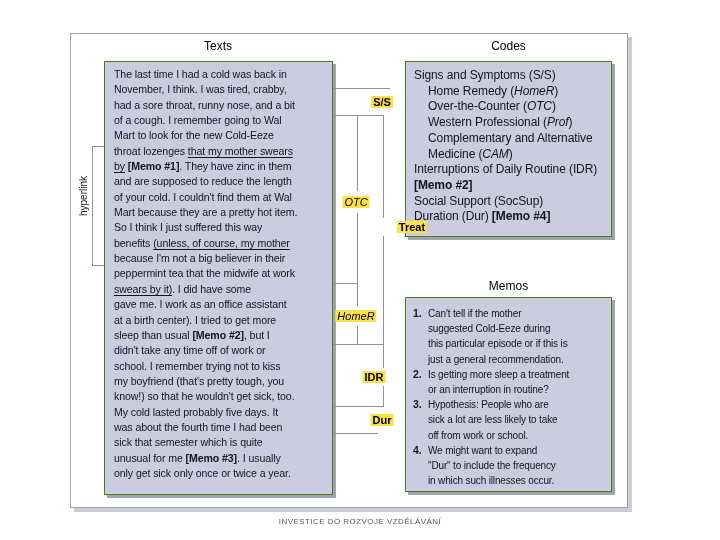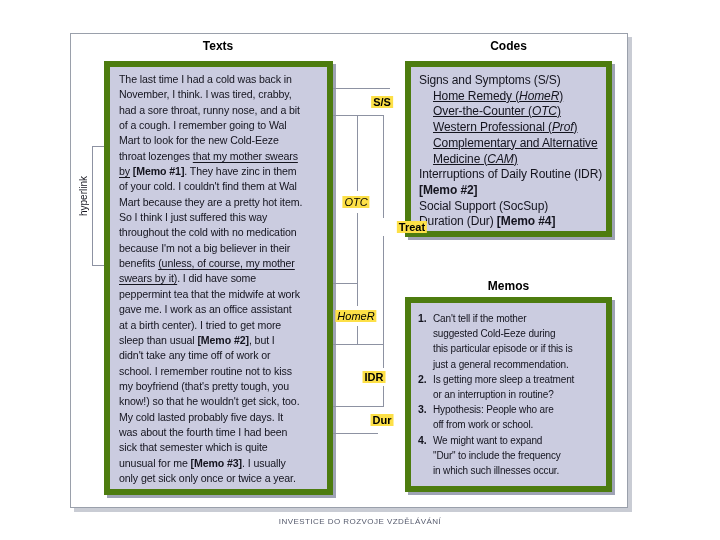--- a/index.html
+++ b/index.html
@@ -10,47 +10,47 @@
   }
   .abs{position:absolute;}
   
   .frame{
     left:70px;top:33px;width:556px;height:473px;
     background:#ffffff;border:1px solid #9aa0ab;
     box-shadow:4px 4px 0 #c9ccd4;
   }
   
   .col-title{
-    font-size:12px;font-weight:bold;text-align:center;color:#000;
+    font-size:12px;font-weight:normal;text-align:center;color:#000;
     height:14px;line-height:14px;
   }
   .texts-title{left:104px;top:39px;width:228px;}
   .codes-title{left:405px;top:39px;width:207px;}
   .memos-title{left:405px;top:279px;width:207px;}
   
   .box{
-    background:#cbcce0;border:6px solid #4d7c0f;
+    background:#cbcce0;border:1px solid #4d7c0f;
     box-shadow:3px 3px 0 #9fa3b4;box-sizing:border-box;
   }
   .texts-box{left:104px;top:61px;width:229px;height:434px;overflow:hidden;}
   .codes-box{left:405px;top:61px;width:207px;height:176px;overflow:hidden;}
   .memos-box{left:405px;top:297px;width:207px;height:195px;overflow:hidden;}
   
   .tcontent{padding:5px 0 0 9px;}
   .tline{
     font-size:10.6px;line-height:15.35px;white-space:nowrap;
     letter-spacing:-0.1px;
   }
   .u{text-decoration:underline;text-underline-offset:2px;}
   .b{font-weight:bold;}
   .i{font-style:italic;}
   
   .ccontent{padding:6px 0 0 8px;}
   .cline{font-size:12px;line-height:15.7px;white-space:nowrap;letter-spacing:-0.1px;}
-  .cline.ind1{padding-left:14px;text-decoration:underline;}
+  .cline.ind1{padding-left:14px;}
   
   .mcontent{padding:8px 4px 0 7px;}
   .memo-item{display:flex;margin:0 0 0 0;}
   .memo-num{
     font-size:10.5px;line-height:15.2px;font-weight:bold;
     width:15px;flex:0 0 15px;
   }
   .memo-lines{flex:1;}
   .mline{font-size:10px;line-height:15.2px;white-space:nowrap;letter-spacing:-0.15px;}
   
@@ -85,33 +85,33 @@
 
 <div class="abs box texts-box">
   <div class="tcontent" id="textLines">
       <div class="tline"><span>The last time I had a cold was back in</span></div>
       <div class="tline"><span>November, I think. I was tired, crabby,</span></div>
       <div class="tline"><span>had a sore throat, runny nose, and a bit</span></div>
       <div class="tline"><span>of a cough. I remember going to Wal</span></div>
       <div class="tline"><span>Mart to look for the new Cold-Eeze</span></div>
       <div class="tline"><span>throat lozenges </span><span class="u">that my mother swears</span></div>
       <div class="tline"><span class="u">by</span><span> </span><span class="b">[Memo #1]</span><span>. They have zinc in them</span></div>
+      <div class="tline"><span>and are supposed to reduce the length</span></div>
       <div class="tline"><span>of your cold. I couldn't find them at Wal</span></div>
       <div class="tline"><span>Mart because they are a pretty hot item.</span></div>
       <div class="tline"><span>So I think I just suffered this way</span></div>
-      <div class="tline"><span>throughout the cold with no medication</span></div>
+      <div class="tline"><span>benefits </span><span class="u">(unless, of course, my mother</span></div>
       <div class="tline"><span>because I'm not a big believer in their</span></div>
-      <div class="tline"><span>benefits </span><span class="u">(unless, of course, my mother</span></div>
+      <div class="tline"><span>peppermint tea that the midwife at work</span></div>
       <div class="tline"><span class="u">swears by it)</span><span>. I did have some</span></div>
-      <div class="tline"><span>peppermint tea that the midwife at work</span></div>
       <div class="tline"><span>gave me. I work as an office assistant</span></div>
       <div class="tline"><span>at a birth center). I tried to get more</span></div>
       <div class="tline"><span>sleep than usual </span><span class="b">[Memo #2]</span><span>, but I</span></div>
       <div class="tline"><span>didn't take any time off of work or</span></div>
-      <div class="tline"><span>school. I remember routine not to kiss</span></div>
+      <div class="tline"><span>school. I remember trying not to kiss</span></div>
       <div class="tline"><span>my boyfriend (that's pretty tough, you</span></div>
       <div class="tline"><span>know!) so that he wouldn't get sick, too.</span></div>
       <div class="tline"><span>My cold lasted probably five days. It</span></div>
       <div class="tline"><span>was about the fourth time I had been</span></div>
       <div class="tline"><span>sick that semester which is quite</span></div>
       <div class="tline"><span>unusual for me </span><span class="b">[Memo #3]</span><span>. I usually</span></div>
       <div class="tline"><span>only get sick only once or twice a year.</span></div>
     </div>
 </div>
 
@@ -145,20 +145,21 @@
         <div class="memo-num">2.</div>
         <div class="memo-lines">
           <div class="mline">Is getting more sleep a treatment</div>
           <div class="mline">or an interruption in routine?</div>
         </div>
       </div>
       <div class="memo-item">
         <div class="memo-num">3.</div>
         <div class="memo-lines">
           <div class="mline">Hypothesis: People who are</div>
+          <div class="mline">sick a lot are less likely to take</div>
           <div class="mline">off from work or school.</div>
         </div>
       </div>
       <div class="memo-item">
         <div class="memo-num">4.</div>
         <div class="memo-lines">
           <div class="mline">We might want to expand</div>
           <div class="mline">"Dur" to include the frequency</div>
           <div class="mline">in which such illnesses occur.</div>
         </div>

